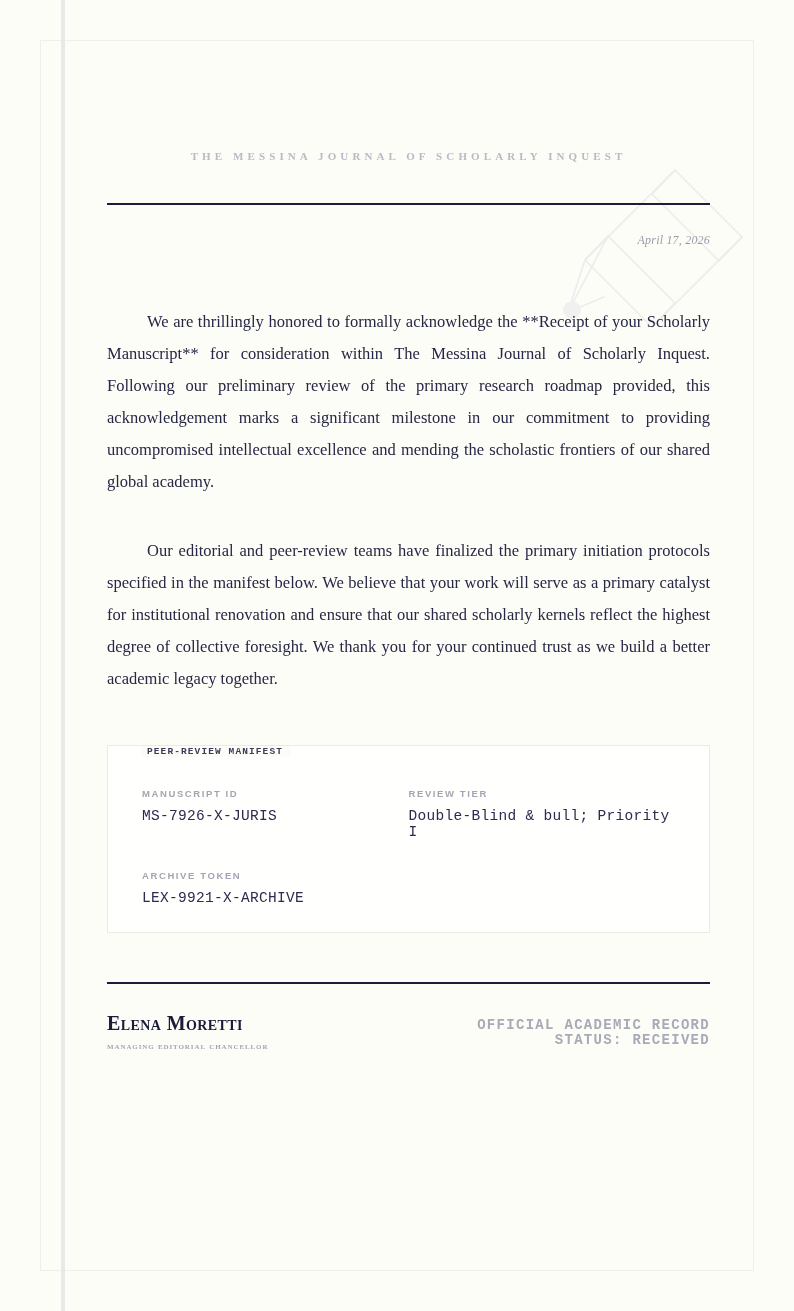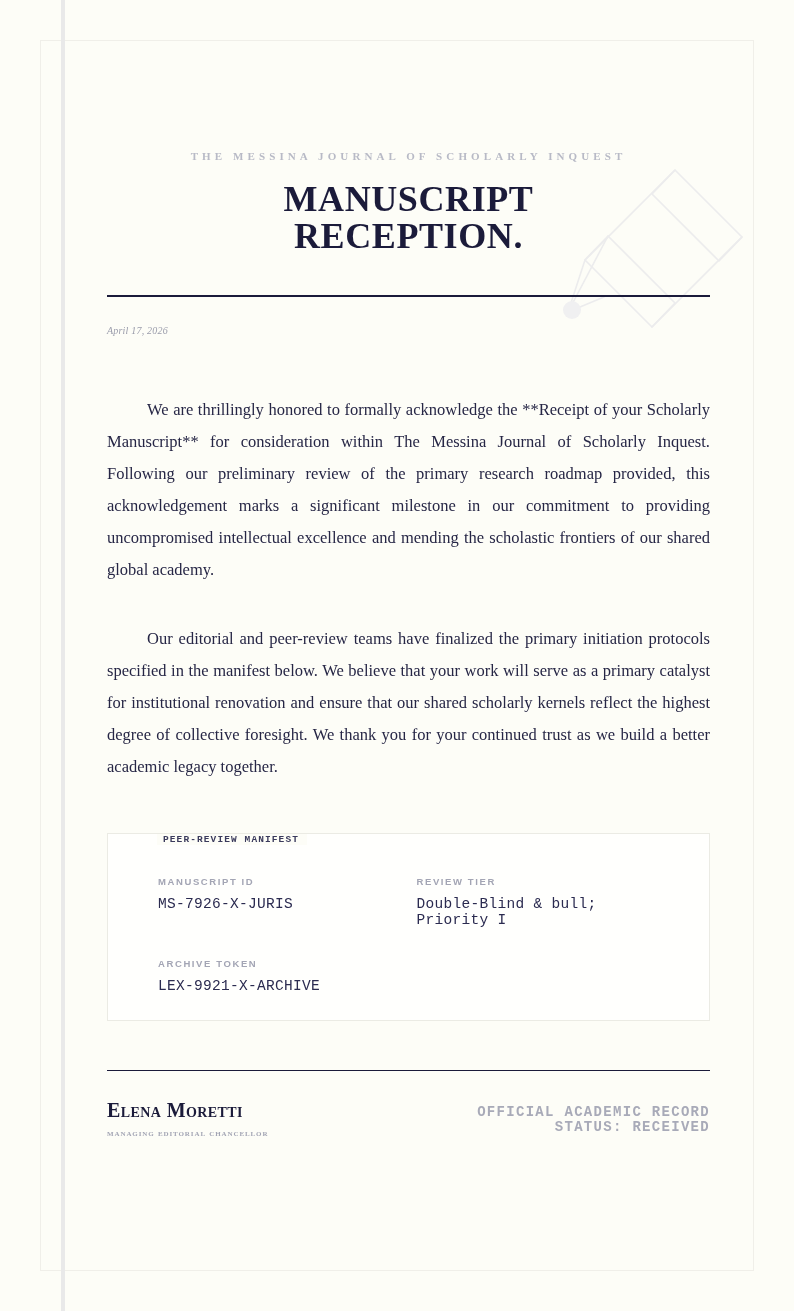--- a/index.html
+++ b/index.html
@@ -92,23 +92,24 @@
   .rule-top {
     margin-top: 40px;
     height: 2px;
     background: #1b1b3a;
     position: relative;
     z-index: 4;
   }
 
   .date-line {
     margin-top: 28px;
+    text-align: right;
     font-family: "Liberation Serif", serif;
     font-style: italic;
-    font-size: 10px;
+    font-size: 12px;
     color: #9a9cab;
     letter-spacing: 0.2px;
   }
 
   
   .para {
     margin-top: 58px;
     text-align: justify;
     text-indent: 40px;
     font-family: "Liberation Serif", serif;
@@ -117,21 +118,21 @@
     color: #262645;
     hyphens: none;
   }
   .para.second { margin-top: 37px; }
 
   
   .manifest {
     margin-top: 50px;
     border: 1px solid #ebebe4;
     background: #fffffd;
-    padding: 0 0 26px 16px;
+    padding: 0 0 26px 0;
   }
 
   .manifest-legend {
     margin-left: 33px;
     padding: 0 8px 0 6px;
     font-family: "Liberation Mono", monospace;
     font-weight: bold;
     font-size: 9.5px;
     letter-spacing: 1.1px;
     color: #3a3a5c;
@@ -221,24 +222,20 @@
     <path d="M12 152 L52 76"></path>
   </g>
   <circle cx="16" cy="150" r="9" fill="#f0f0f1"></circle>
 </svg>
 
 <div class="sheet">
   <div class="content">
 
     <div class="eyebrow">The Messina Journal of Scholarly Inquest</div>
 
-    <h1 class="doc-title">
-      <span>Manuscript</span><br>
-      <span>Reception.</span>
-    </h1>
 
     <div class="rule-top"></div>
 
     <div class="date-line">April 17, 2026</div>
 
     <p class="para">We are thrillingly honored to formally acknowledge the **Receipt of your Scholarly Manuscript** for consideration within The Messina Journal of Scholarly Inquest. Following our preliminary review of the primary research roadmap provided, this acknowledgement marks a significant milestone in our commitment to providing uncompromised intellectual excellence and mending the scholastic frontiers of our shared global academy.</p>
     <p class="para second">Our editorial and peer-review teams have finalized the primary initiation protocols specified in the manifest below. We believe that your work will serve as a primary catalyst for institutional renovation and ensure that our shared scholarly kernels reflect the highest degree of collective foresight. We thank you for your continued trust as we build a better academic legacy together.</p>
 
     <div class="manifest">
       <div class="manifest-legend-wrap" style="position:relative; top:-6px;">

